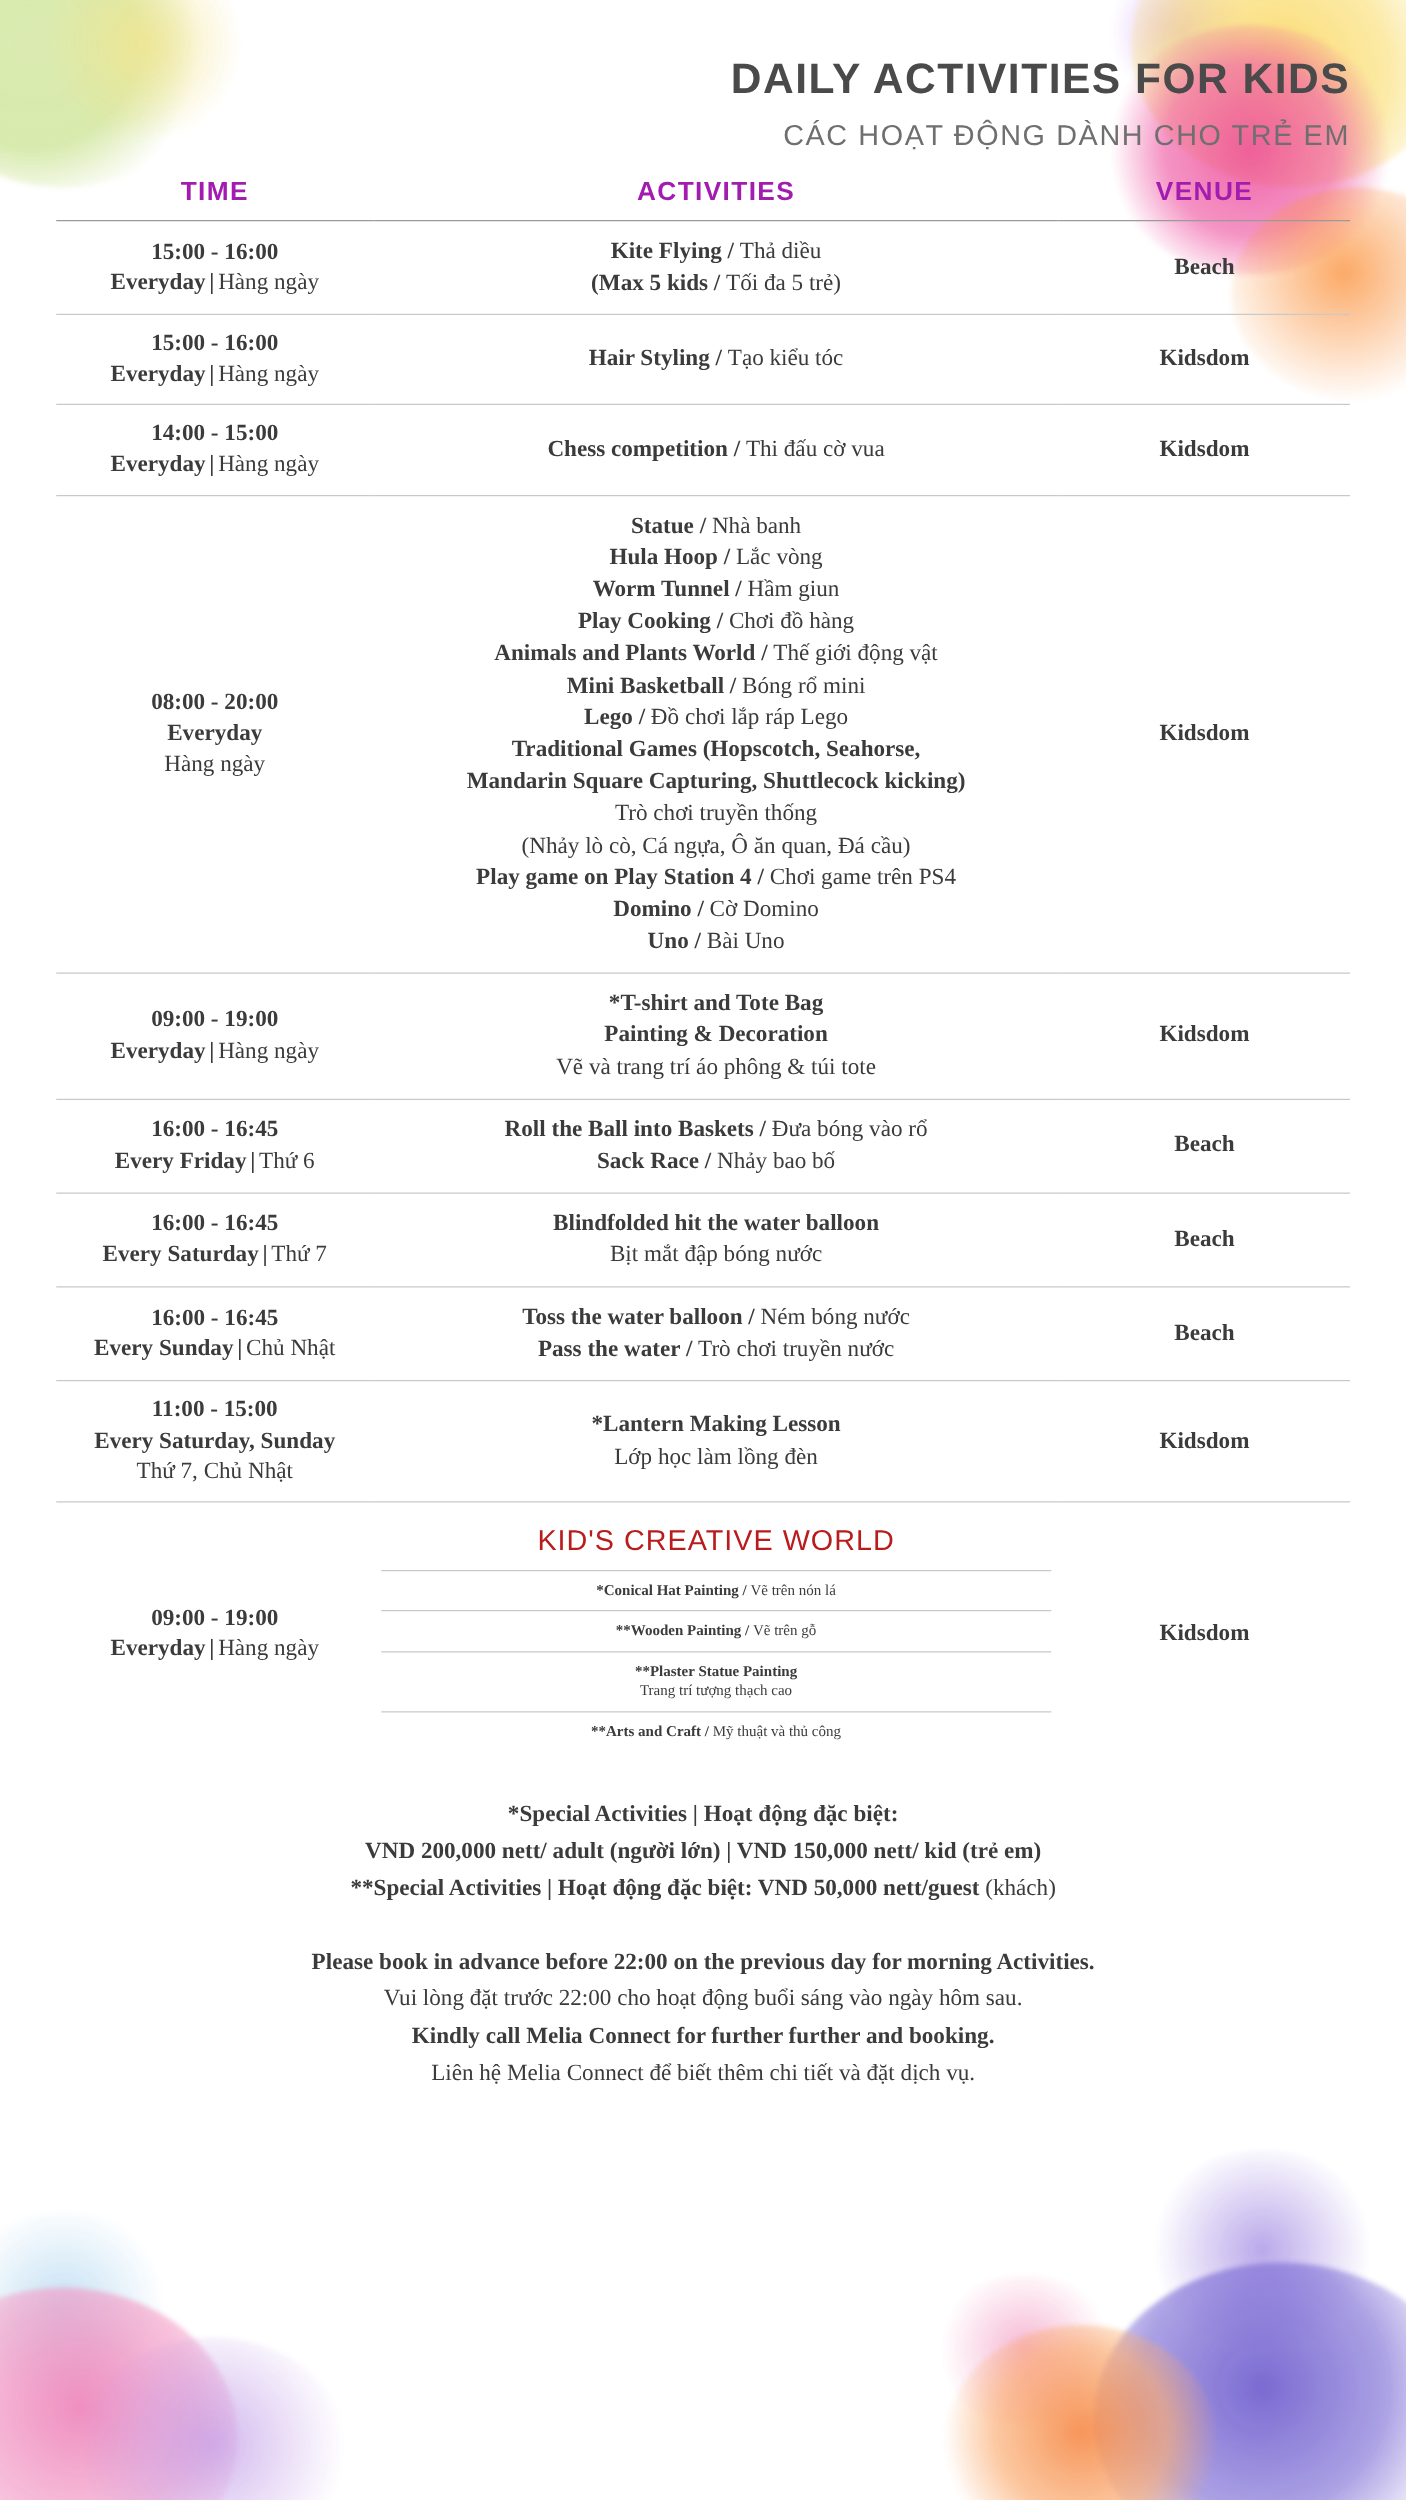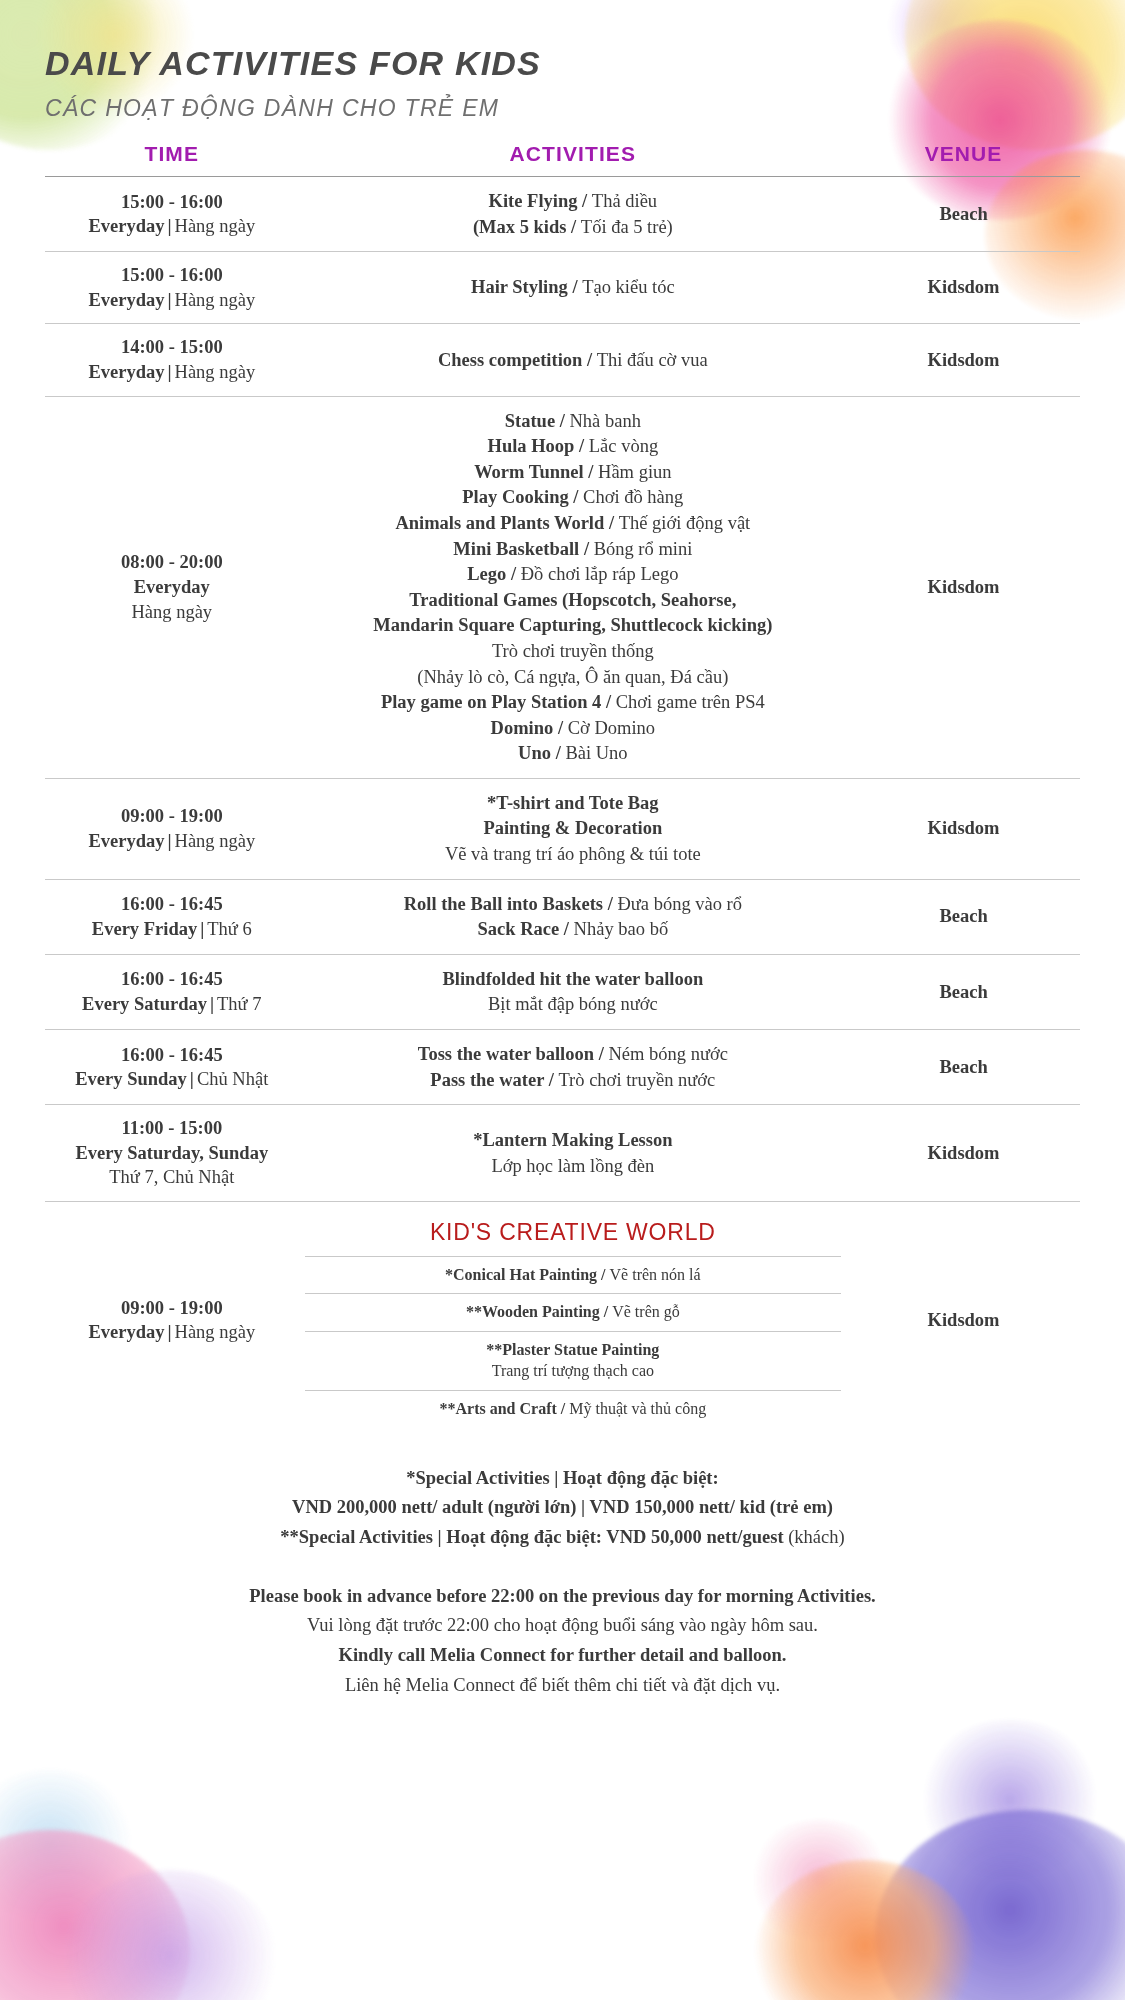--- a/index.html
+++ b/index.html
@@ -42,21 +42,21 @@
   .b-br2 { right:150px; bottom:-50px; width:220px; height:190px;
     background:radial-gradient(circle at 50% 45%, rgba(245,130,60,.92) 0%, rgba(250,170,110,.7) 45%, rgba(252,205,165,0) 73%); }
   .b-br3 { right:20px; bottom:120px; width:190px; height:160px;
     background:radial-gradient(circle at 50% 50%, rgba(140,110,220,.65) 0%, rgba(185,165,235,0) 70%); }
   .b-br4 { right:230px; bottom:60px; width:150px; height:120px;
     background:radial-gradient(circle at 50% 50%, rgba(236,100,160,.5) 0%, rgba(245,170,205,0) 70%); }
 
   
   .sheet { position:relative; z-index:5; padding:30px 45px 0 45px; }
 
-  .title-wrap { text-align:left; margin:14px 0 0 0;font-style:italic; }
+  .title-wrap { text-align:right; margin:14px 0 0 0; }
   .title {
     font-family:"Liberation Sans", sans-serif;
     font-weight:bold;
     font-size:34px;
     letter-spacing:1.2px;
     color:#4a4a4a;
   }
   .subtitle {
     font-family:"Liberation Sans", sans-serif;
     font-size:23px;
@@ -109,21 +109,21 @@
     font-family:"Liberation Sans", sans-serif;
     font-size:23px;
     letter-spacing:.8px;
     color:#b91c1c;
     padding:4px 0 8px 0;
   }
   .cw-rows { }
   .cw-row {
     padding:8px 0;
     border-bottom:1px solid #c9c9c9;
-    font-size:16px;
+    font-size:12px;
     line-height:1.3;
   }
   .cw-row.last { border-bottom:none; }
   .cw-sep-top { border-top:1px solid #c9c9c9; }
 
   
   .notes { margin-top:26px; text-align:center; font-size:18.5px; line-height:1.5; }
   .notes .ln { margin:2px 0; }
   .booking { margin-top:30px; text-align:center; font-size:18.5px; line-height:1.55; }
   .booking .ln { margin:1px 0; }
@@ -323,17 +323,17 @@
     <div class="ln">
       <span class="b">**Special Activities</span>
       <span class="b">| Hoạt động đặc biệt:  VND 50,000 nett/guest</span>
       <span class="vi">(khách)</span>
     </div>
   </div>
 
   <div class="booking">
     <div class="ln b">Please book in advance before 22:00 on the previous day for morning Activities.</div>
     <div class="ln vi">Vui lòng đặt trước 22:00 cho hoạt động buổi sáng vào ngày hôm sau.</div>
-    <div class="ln b">Kindly call Melia Connect for further detail and balloon.</div>
+    <div class="ln b">Kindly call Melia Connect for further further and booking.</div>
     <div class="ln vi">Liên hệ Melia Connect để biết thêm chi tiết và đặt dịch vụ.</div>
   </div>
 
 </div>
 
 </body></html>

